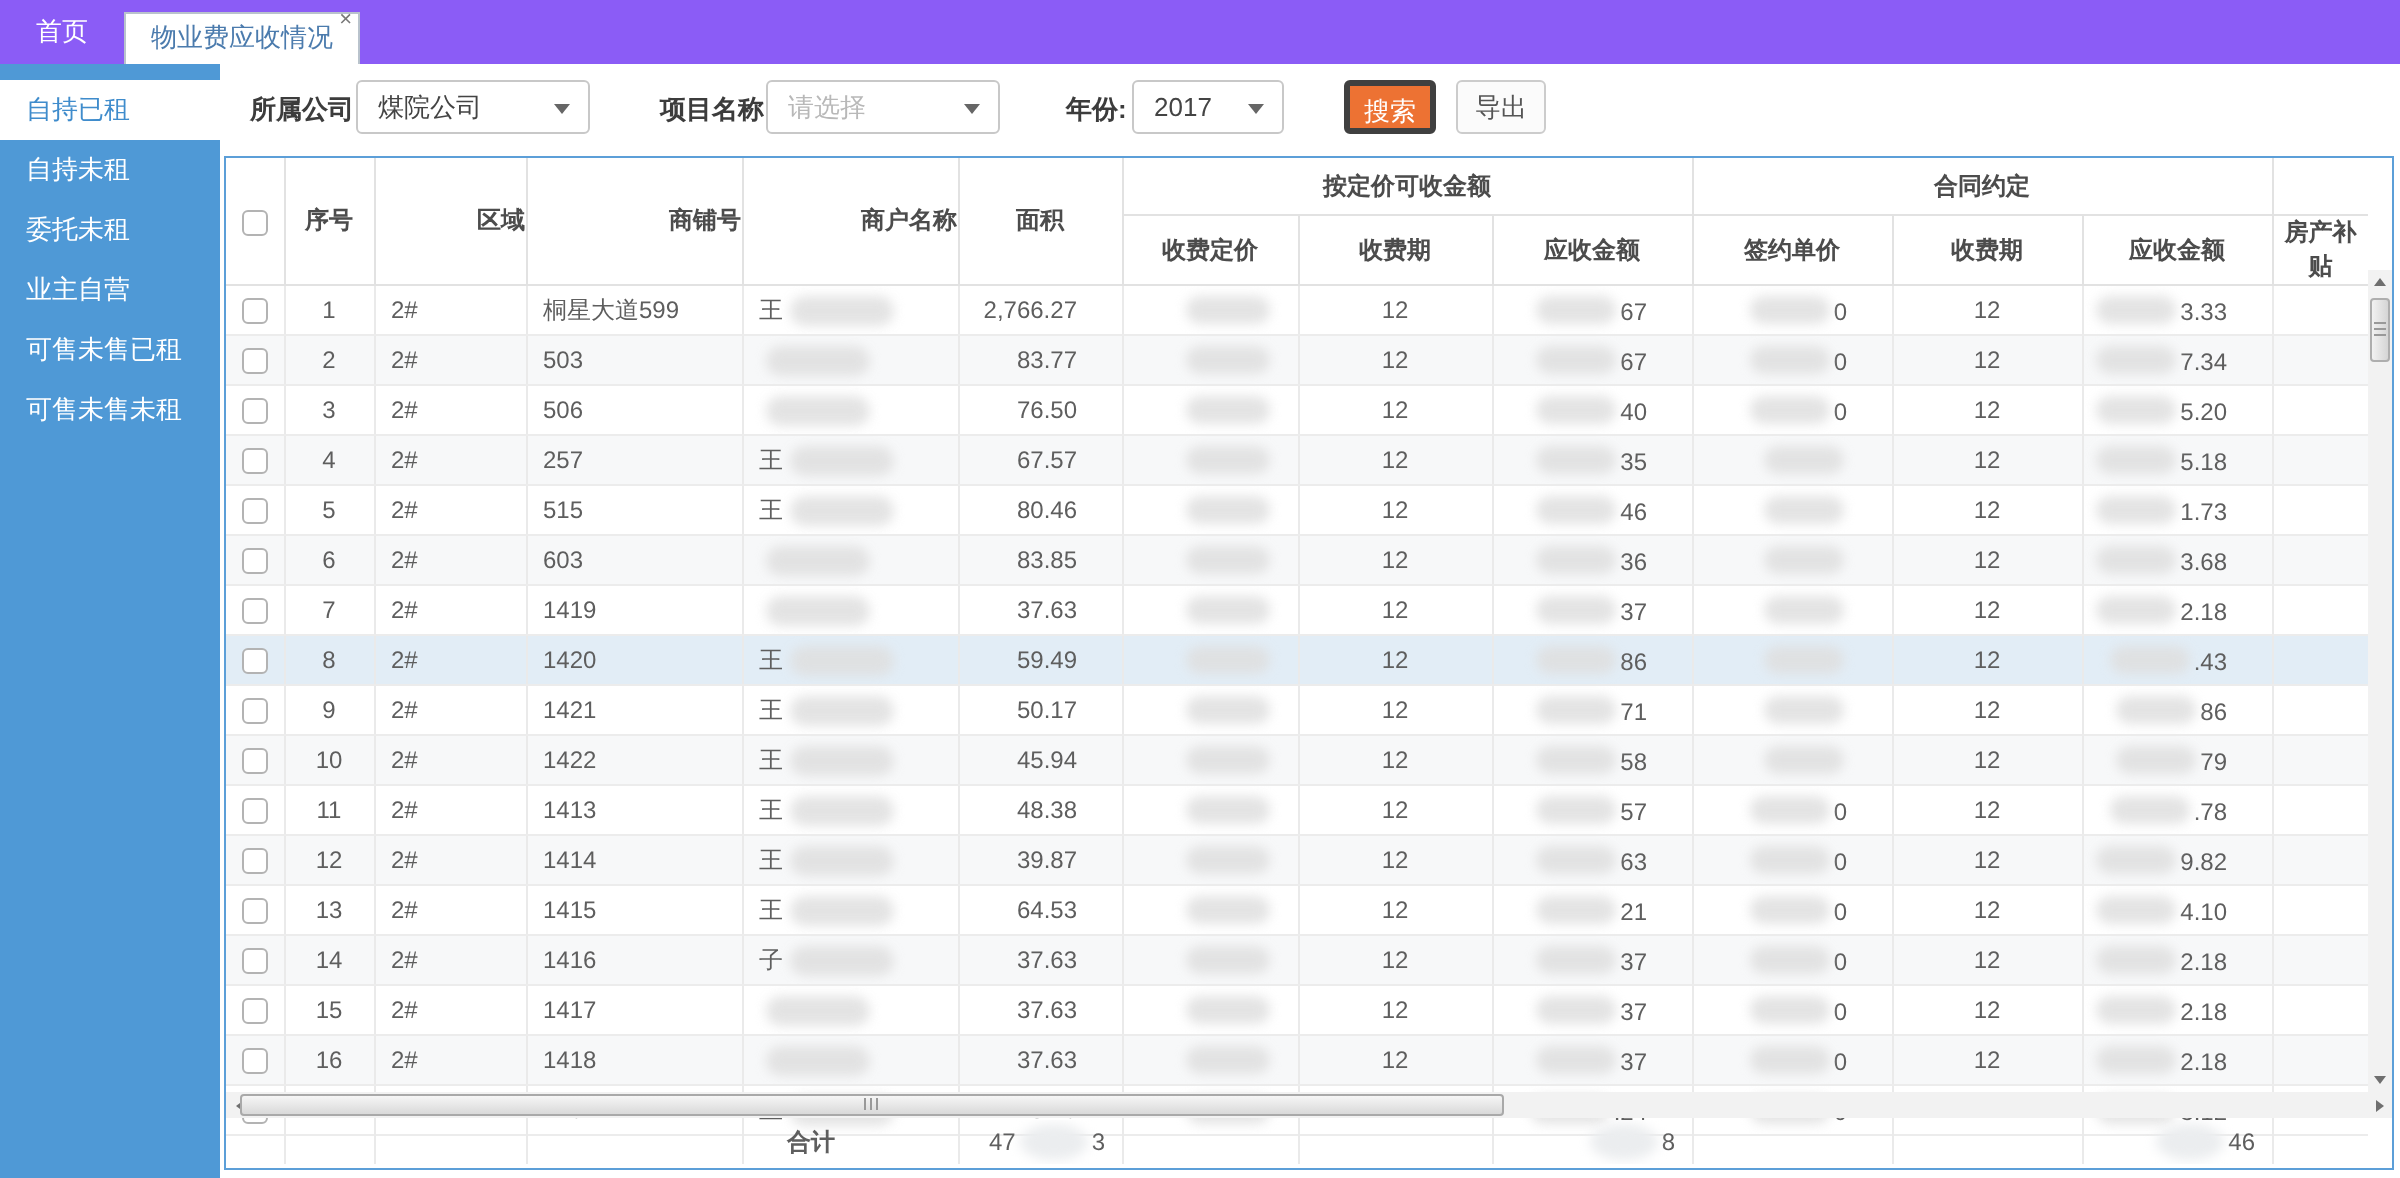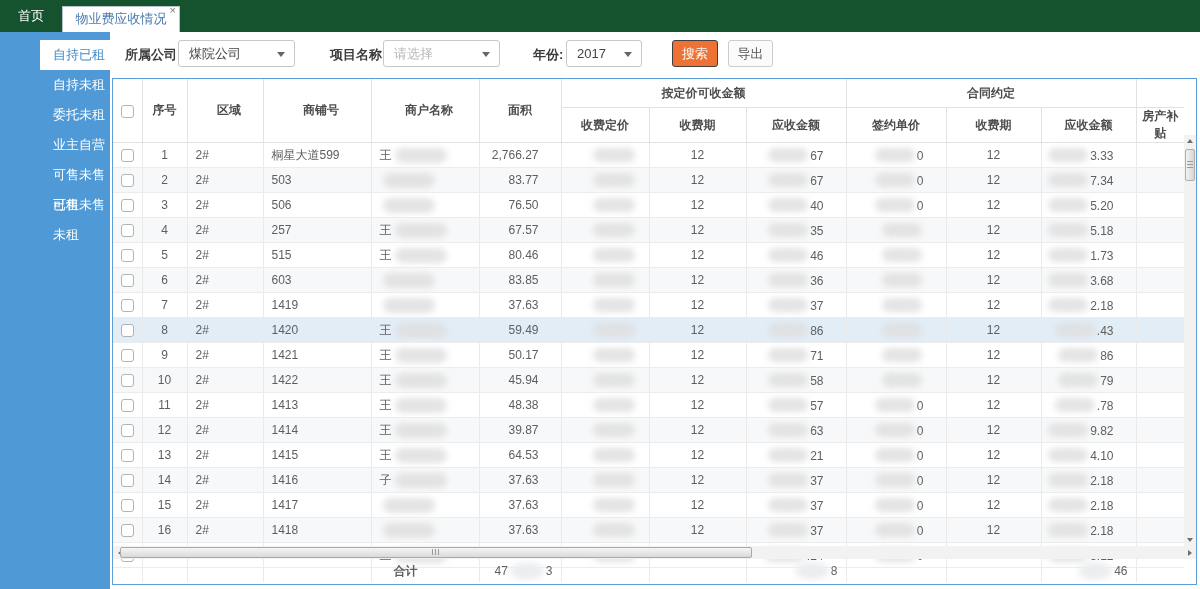--- a/index.html
+++ b/index.html
@@ -3,50 +3,50 @@
 <meta charset="utf-8">
 <style>
   html,body{margin:0;padding:0;}
   body{
     width:1200px;height:589px;position:relative;overflow:hidden;
     background:#ffffff;
     font-family:"Liberation Sans","DejaVu Sans",sans-serif;
     -webkit-font-smoothing:antialiased;
   }
   
-  .topbar{position:absolute;left:0;top:0;width:1200px;height:32px;background:#14532d;}
+  .topbar{position:absolute;left:0;top:0;width:1200px;height:32px;background:#8b5cf6;}
   .home-tab{position:absolute;left:18px;top:0;height:32px;line-height:32px;color:#ffffff;font-size:13px;cursor:default;}
   .active-tab{position:absolute;left:62px;top:6px;width:118px;height:26px;background:#ffffff;
     border:1px solid #b9c3cc;border-bottom:none;box-sizing:border-box;text-align:center;line-height:24px;
     font-size:13px;color:#4b7bad;}
   .tab-close{position:absolute;right:3px;top:-2px;font-size:11px;color:#777;line-height:11px;cursor:pointer;}
   
-  .sidebar{position:absolute;left:0;top:32px;width:110px;height:557px;background:#4f99d6;padding-top:8px;box-sizing:border-box;padding-left:40px;}
+  .sidebar{position:absolute;left:0;top:32px;width:110px;height:557px;background:#4f99d6;padding-top:8px;box-sizing:border-box;}
   .side-item{height:30px;line-height:30px;padding-left:13px;color:#ffffff;font-size:13px;cursor:pointer;}
   .side-item.active{background:#ffffff;color:#3f8ccc;}
   
   .flabel{position:absolute;top:46px;font-size:13px;font-weight:bold;color:#3c3c3c;}
   .select{position:absolute;top:40px;height:27px;box-sizing:border-box;background:#fff;border:1px solid #c8c8c8;
     border-radius:3px;font-size:13px;color:#444;line-height:25px;padding-left:10px;cursor:pointer;}
   .select .ph{color:#b8b8b8;text-align:center;}
   .caret{position:absolute;right:9px;top:11px;width:0;height:0;
     border-left:4px solid transparent;border-right:4px solid transparent;border-top:5px solid #666;}
   .btn{position:absolute;top:40px;height:27px;box-sizing:border-box;border-radius:3px;font-size:13px;text-align:center;line-height:25px;cursor:pointer;}
-  .btn-search{left:672px;width:46px;background:#ed7233;border:1px solid #404040;color:#fff;}
+  .btn-search{left:672px;width:46px;background:#ed7233;border:3px solid #404040;color:#fff;}
   .btn-export{left:728px;width:45px;background:#fbfbfb;border:1px solid #cccccc;color:#555;}
   
   .panel{position:absolute;left:112px;top:78px;width:1085px;height:507px;box-sizing:border-box;
     border:1px solid #5c9fd8;background:#fff;overflow:hidden;}
   table.grid{border-collapse:collapse;table-layout:fixed;width:1071px;position:absolute;left:0;top:0;}
   table.grid th{height:28px;background:#fff;border-right:1px solid #e2e2e2;border-bottom:1px solid #e2e2e2;
     font-size:12px;font-weight:bold;color:#4c4c4c;padding:0;}
   table.grid td{height:24px;border-right:1px solid #eaeaea;border-bottom:1px solid #ececec;
     font-size:12px;color:#5e5e5e;padding:0;overflow:hidden;white-space:nowrap;}
   .th-c{text-align:center;}
-  .th-l{text-align:center;padding-left:8px !important;}
+  .th-l{text-align:right;padding-left:8px !important;}
   tbody tr:nth-child(even){background:#f7f8f9;}
   tbody tr.hl{background:#e2edf6;}
   .c-cb{text-align:center;}
   .c-seq,.c-per{text-align:center;}
   .c-zone,.c-shop,.c-merch{text-align:left;padding-left:8px !important;}
   .c-num{text-align:right;padding-right:22px !important;}
   .c-price{text-align:right;padding-right:14px !important;}
   .c-sub{border-right:none !important;}
   .cb{display:inline-block;width:13px;height:13px;box-sizing:border-box;border:1px solid #b3b3b3;border-radius:3px;background:#fff;vertical-align:middle;cursor:pointer;}
   

